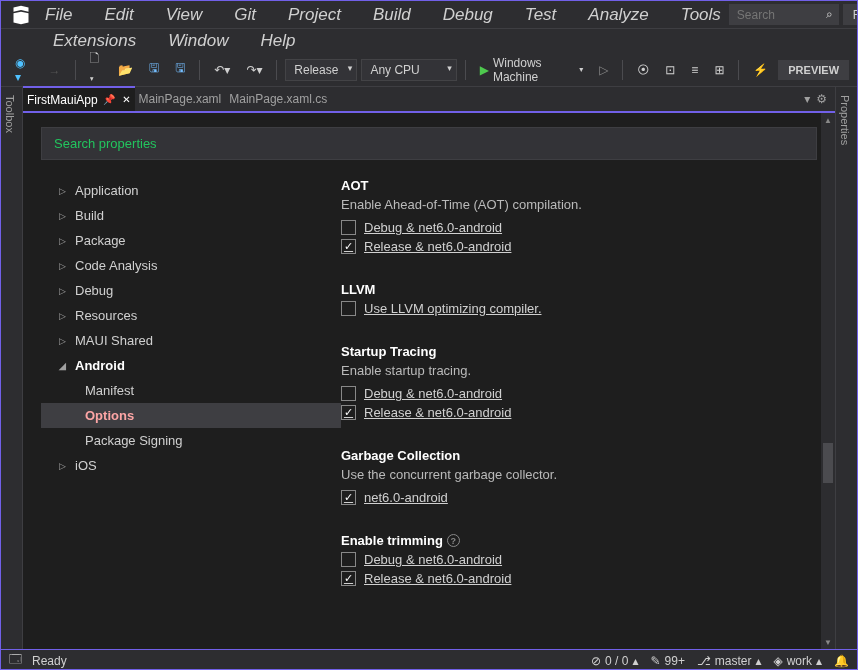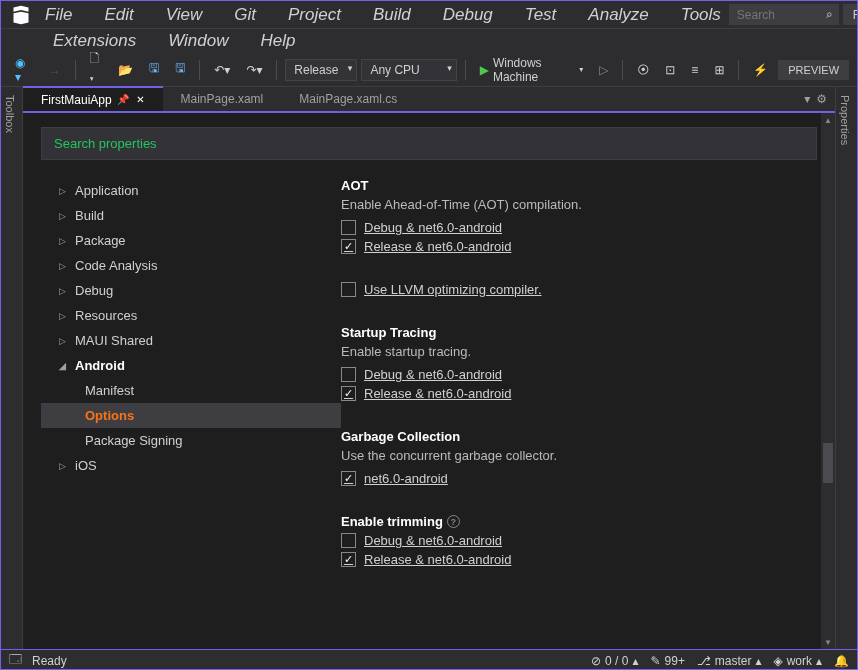--- a/index.html
+++ b/index.html
@@ -15,39 +15,39 @@
 .search-icon-tb { position: absolute; right: 6px; top: 3px; color: #d0d0d0; font-size: 12px; }
 .solution-btn { background: #3e3e42; padding: 3px 10px; font-size: 12px; height: 21px; display: flex; align-items: center; }
 .win-btn { width: 40px; height: 24px; display: flex; align-items: center; justify-content: center; cursor: pointer; color: #d0d0d0; }
 .menubar2 { height: 24px; background: #2d2d30; display: flex; align-items: center; padding: 0 12px; font-size: 12px; }
 .toolbar { height: 34px; background: #2d2d30; display: flex; align-items: center; padding: 0 8px; gap: 4px; border-bottom: 1px solid #3e3e42; }
 .tb-btn { padding: 4px 6px; display: flex; align-items: center; cursor: pointer; color: #d0d0d0; font-size: 12px; border-radius: 2px; }
 .tb-sep { width: 1px; height: 20px; background: #4b4b4f; margin: 0 4px; }
 .tb-combo { background: #333337; border: 1px solid #434346; padding: 3px 18px 3px 8px; font-size: 12px; color: #d0d0d0; position: relative; cursor: pointer; }
 .tb-combo::after { content: '▾'; position: absolute; right: 4px; top: 3px; font-size: 9px; }
 .play { color: #4ec94e; margin-right: 4px; }
-.preview-btn { background: #3e3e42; padding: 4px 10px; font-size: 11px; font-weight: 400; color: #d0d0d0; margin-left: auto; }
+.preview-btn { background: #3e3e42; padding: 4px 10px; font-size: 11px; font-weight: 700; color: #d0d0d0; margin-left: auto; }
 .main-area { display: flex; height: 562px; }
 .side-tab { width: 22px; background: #2d2d30; border-right: 1px solid #3e3e42; }
 .side-tab-text { writing-mode: vertical-lr; font-size: 11px; padding: 8px 3px; color: #a0a0a0; cursor: pointer; }
 .side-tab-right { width: 22px; background: #2d2d30; border-left: 1px solid #3e3e42; }
 .content { flex: 1; display: flex; flex-direction: column; background: #252526; }
 .doc-tabs { height: 26px; background: #2d2d30; display: flex; align-items: stretch; border-bottom: 2px solid #7160e8; }
-.doc-tab { padding: 4px 18px; font-size: 12px; display: flex; align-items: center; gap: 6px; cursor: pointer; color: #a0a0a0; }
+.doc-tab { padding: 4px 4px; font-size: 12px; display: flex; align-items: center; gap: 6px; cursor: pointer; color: #a0a0a0; }
 .doc-tab.active { background: #1e1e1e; color: #fff; border-top: 2px solid #7160e8; margin-top: -1px; }
 .doc-tab .pin, .doc-tab .close { font-size: 10px; cursor: pointer; }
 .doc-tabs-right { margin-left: auto; display: flex; align-items: center; gap: 6px; padding: 0 8px; color: #a0a0a0; font-size: 12px; }
 .props-panel { flex: 1; display: flex; flex-direction: column; padding: 14px 18px 0 18px; background: #1e1e1e; overflow: hidden; position: relative; }
 .search-props { background: #333337; border: 1px solid #3e3e42; padding: 8px 12px; font-size: 13px; color: #22c55e; margin-bottom: 14px; }
 .props-body { flex: 1; display: flex; gap: 0; overflow: hidden; }
 .tree { width: 300px; padding-top: 4px; font-size: 13px; overflow-y: auto; }
 .tree-item { padding: 5px 8px 5px 18px; cursor: pointer; display: flex; align-items: center; gap: 6px; color: #d0d0d0; }
 .tree-item .arr { width: 10px; font-size: 9px; color: #a0a0a0; display: inline-block; }
 .tree-item.sub { padding-left: 44px; }
-.tree-item.selected { background: #3e3e42; font-weight: 600; color: #f97316; }
+.tree-item.selected { background: #3e3e42; font-weight: 600; color: #fca5a5; }
 .tree-item.expanded { font-weight: 600; color: #fff; }
 .settings { flex: 1; padding: 4px 8px 0 0; overflow-y: auto; font-size: 13px; position: relative; }
 .section { margin-bottom: 28px; }
 .section-title { font-weight: 700; color: #fff; margin-bottom: 4px; display: flex; align-items: center; gap: 4px; }
 .section-desc { color: #bababa; margin-bottom: 8px; font-size: 13px; }
 .check-row { display: flex; align-items: center; gap: 8px; margin-bottom: 4px; font-size: 13px; color: #d0d0d0; text-decoration: underline; }
 .checkbox { width: 15px; height: 15px; border: 1px solid #888; display: flex; align-items: center; justify-content: center; font-size: 11px; cursor: pointer; flex-shrink: 0; }
 .checkbox.checked::before { content: '✓'; color: #fff; }
 .scrollbar-v { position: absolute; right: 0; top: 0; width: 14px; height: 100%; background: #2d2d30; }
 .scroll-arrow { height: 14px; display: flex; align-items: center; justify-content: center; font-size: 8px; color: #888; cursor: pointer; }
@@ -213,20 +213,23 @@
               <div class="check-row">
                 <span class="checkbox"></span>
                 <span>Debug &amp; net6.0-android</span>
               </div>
               <div class="check-row">
                 <span class="checkbox checked"></span>
                 <span>Release &amp; net6.0-android</span>
               </div>
             </div>
             <div class="section">
+              <div class="section-title">
+                <span>LLVM</span>
+              </div>
               <div class="check-row">
                 <span class="checkbox"></span>
                 <span>Use LLVM optimizing compiler.</span>
               </div>
             </div>
             <div class="section">
               <div class="section-title">
                 <span>Startup Tracing</span>
               </div>
               <div class="section-desc">Enable startup tracing.</div>

